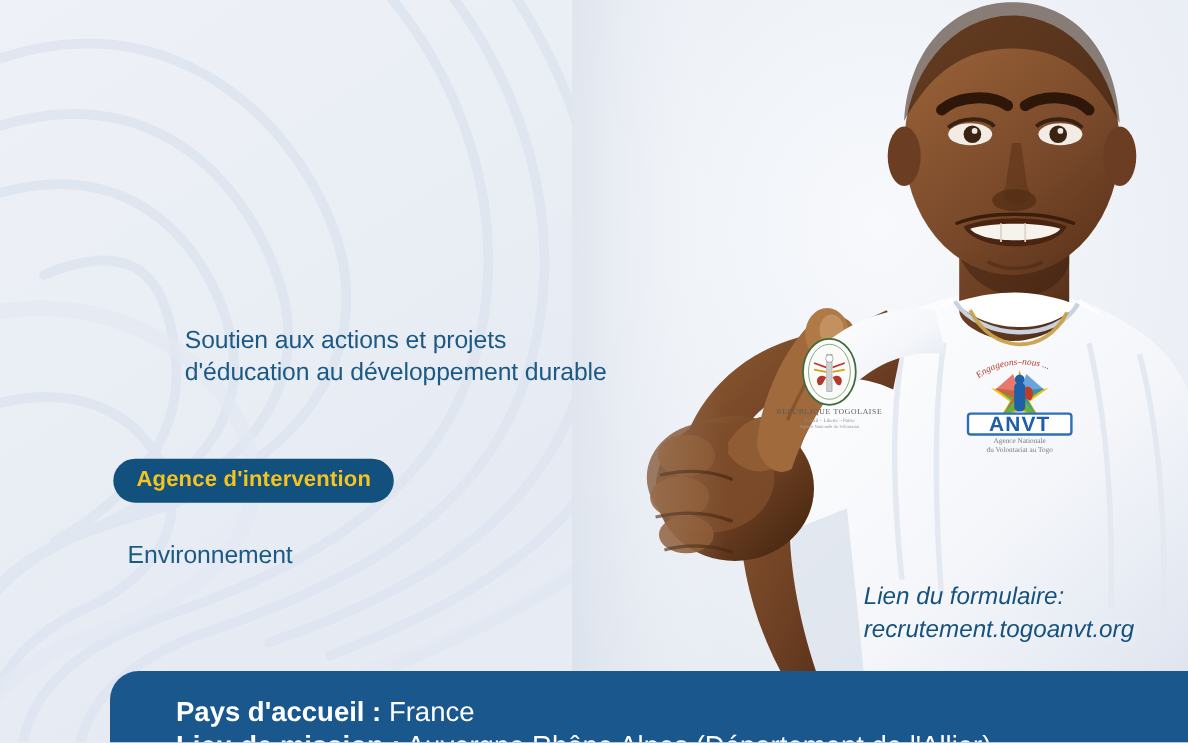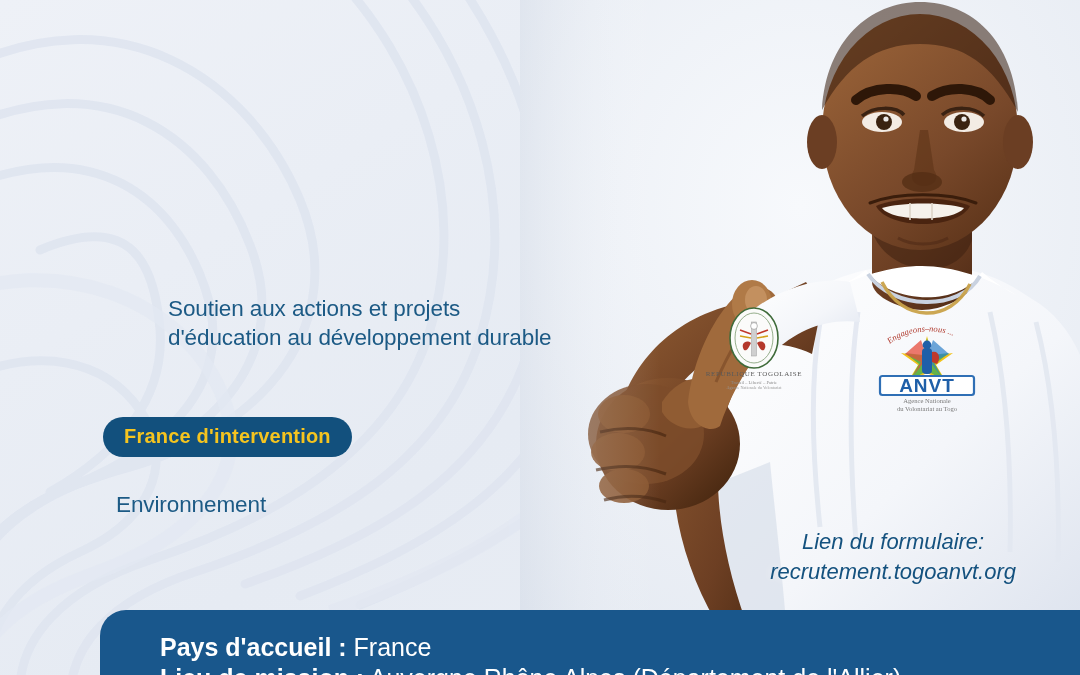--- a/index.html
+++ b/index.html
@@ -83,22 +83,22 @@
     font-weight:400;
     z-index:6;
     letter-spacing:-0.1px;
   }
   #mission-text { left:128px; top:295px; width:400px;margin-left:40px; }
   #domain-text  { left:116px; top:472px; width:400px;margin-top:19px; }
 
   
   .form-link {
     position:absolute;
-    right:64px; top:527px;
-    text-align:center;
+    right:49px; top:527px;
+    text-align:left;
     color:#15527f;
     font-style:italic;
     font-size:22px;
     line-height:30px;
     z-index:7;
     text-shadow:0 0 10px rgba(255,255,255,.75), 0 0 22px rgba(255,255,255,.6);
   }
   .form-link span { display:block; white-space:nowrap; }
 
   
@@ -329,21 +329,21 @@
     <text x="61" y="85" font-family="Liberation Serif, serif" font-size="6.6" fill="#7a7a7a" text-anchor="middle">Agence Nationale</text>
     <text x="61" y="93" font-family="Liberation Serif, serif" font-size="6.6" fill="#7a7a7a" text-anchor="middle">du Volontariat au Togo</text>
   </svg>
 
   <div class="headline">
     <span class="kicker">RECRUTE</span>
   </div>
 
   <div class="body-text" id="mission-text">Soutien aux actions et projets d'éducation au développement durable</div>
 
-  <div class="badge" id="badge-domain">France d'intervention</div>
+  <div class="badge" id="badge-domain">Agence d'intervention</div>
   <div class="body-text" id="domain-text">Environnement</div>
 
   <div class="form-link">
     <span>Lien du formulaire:</span>
     <span>recrutement.togoanvt.org</span>
   </div>
 
   <div class="info-bar">
     <div class="info-row">
       <b>Pays d'accueil :</b>

